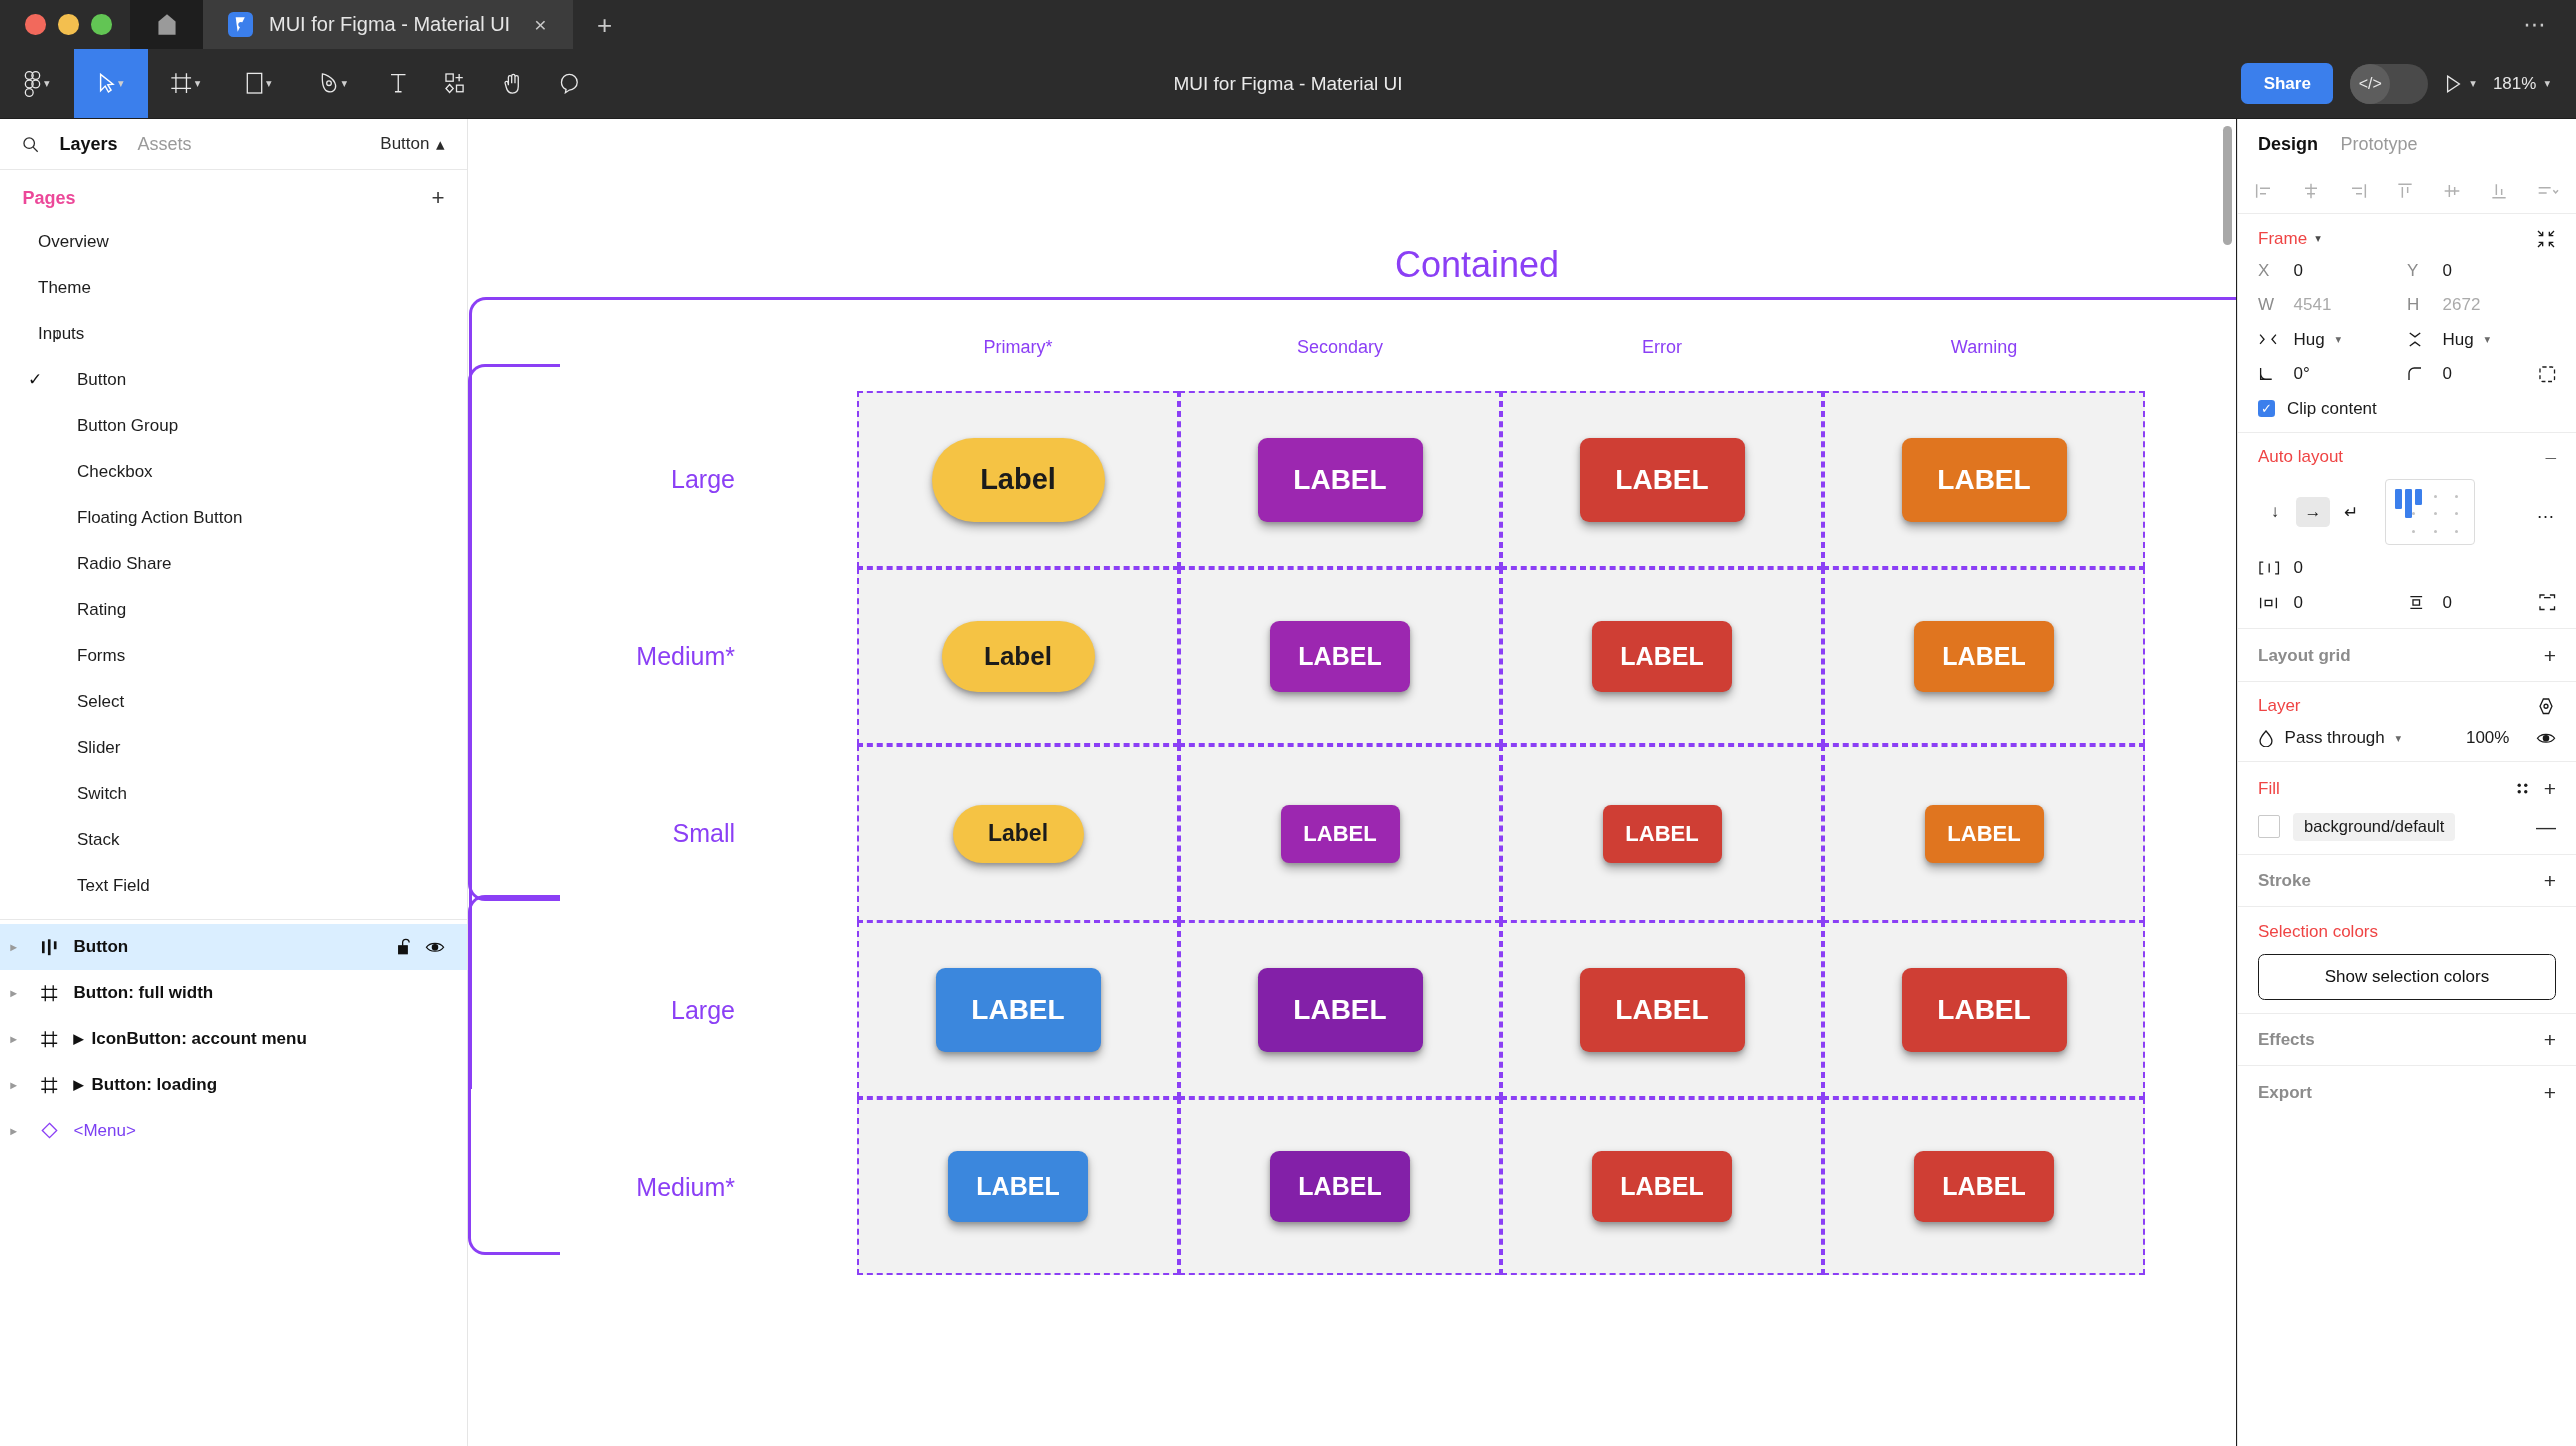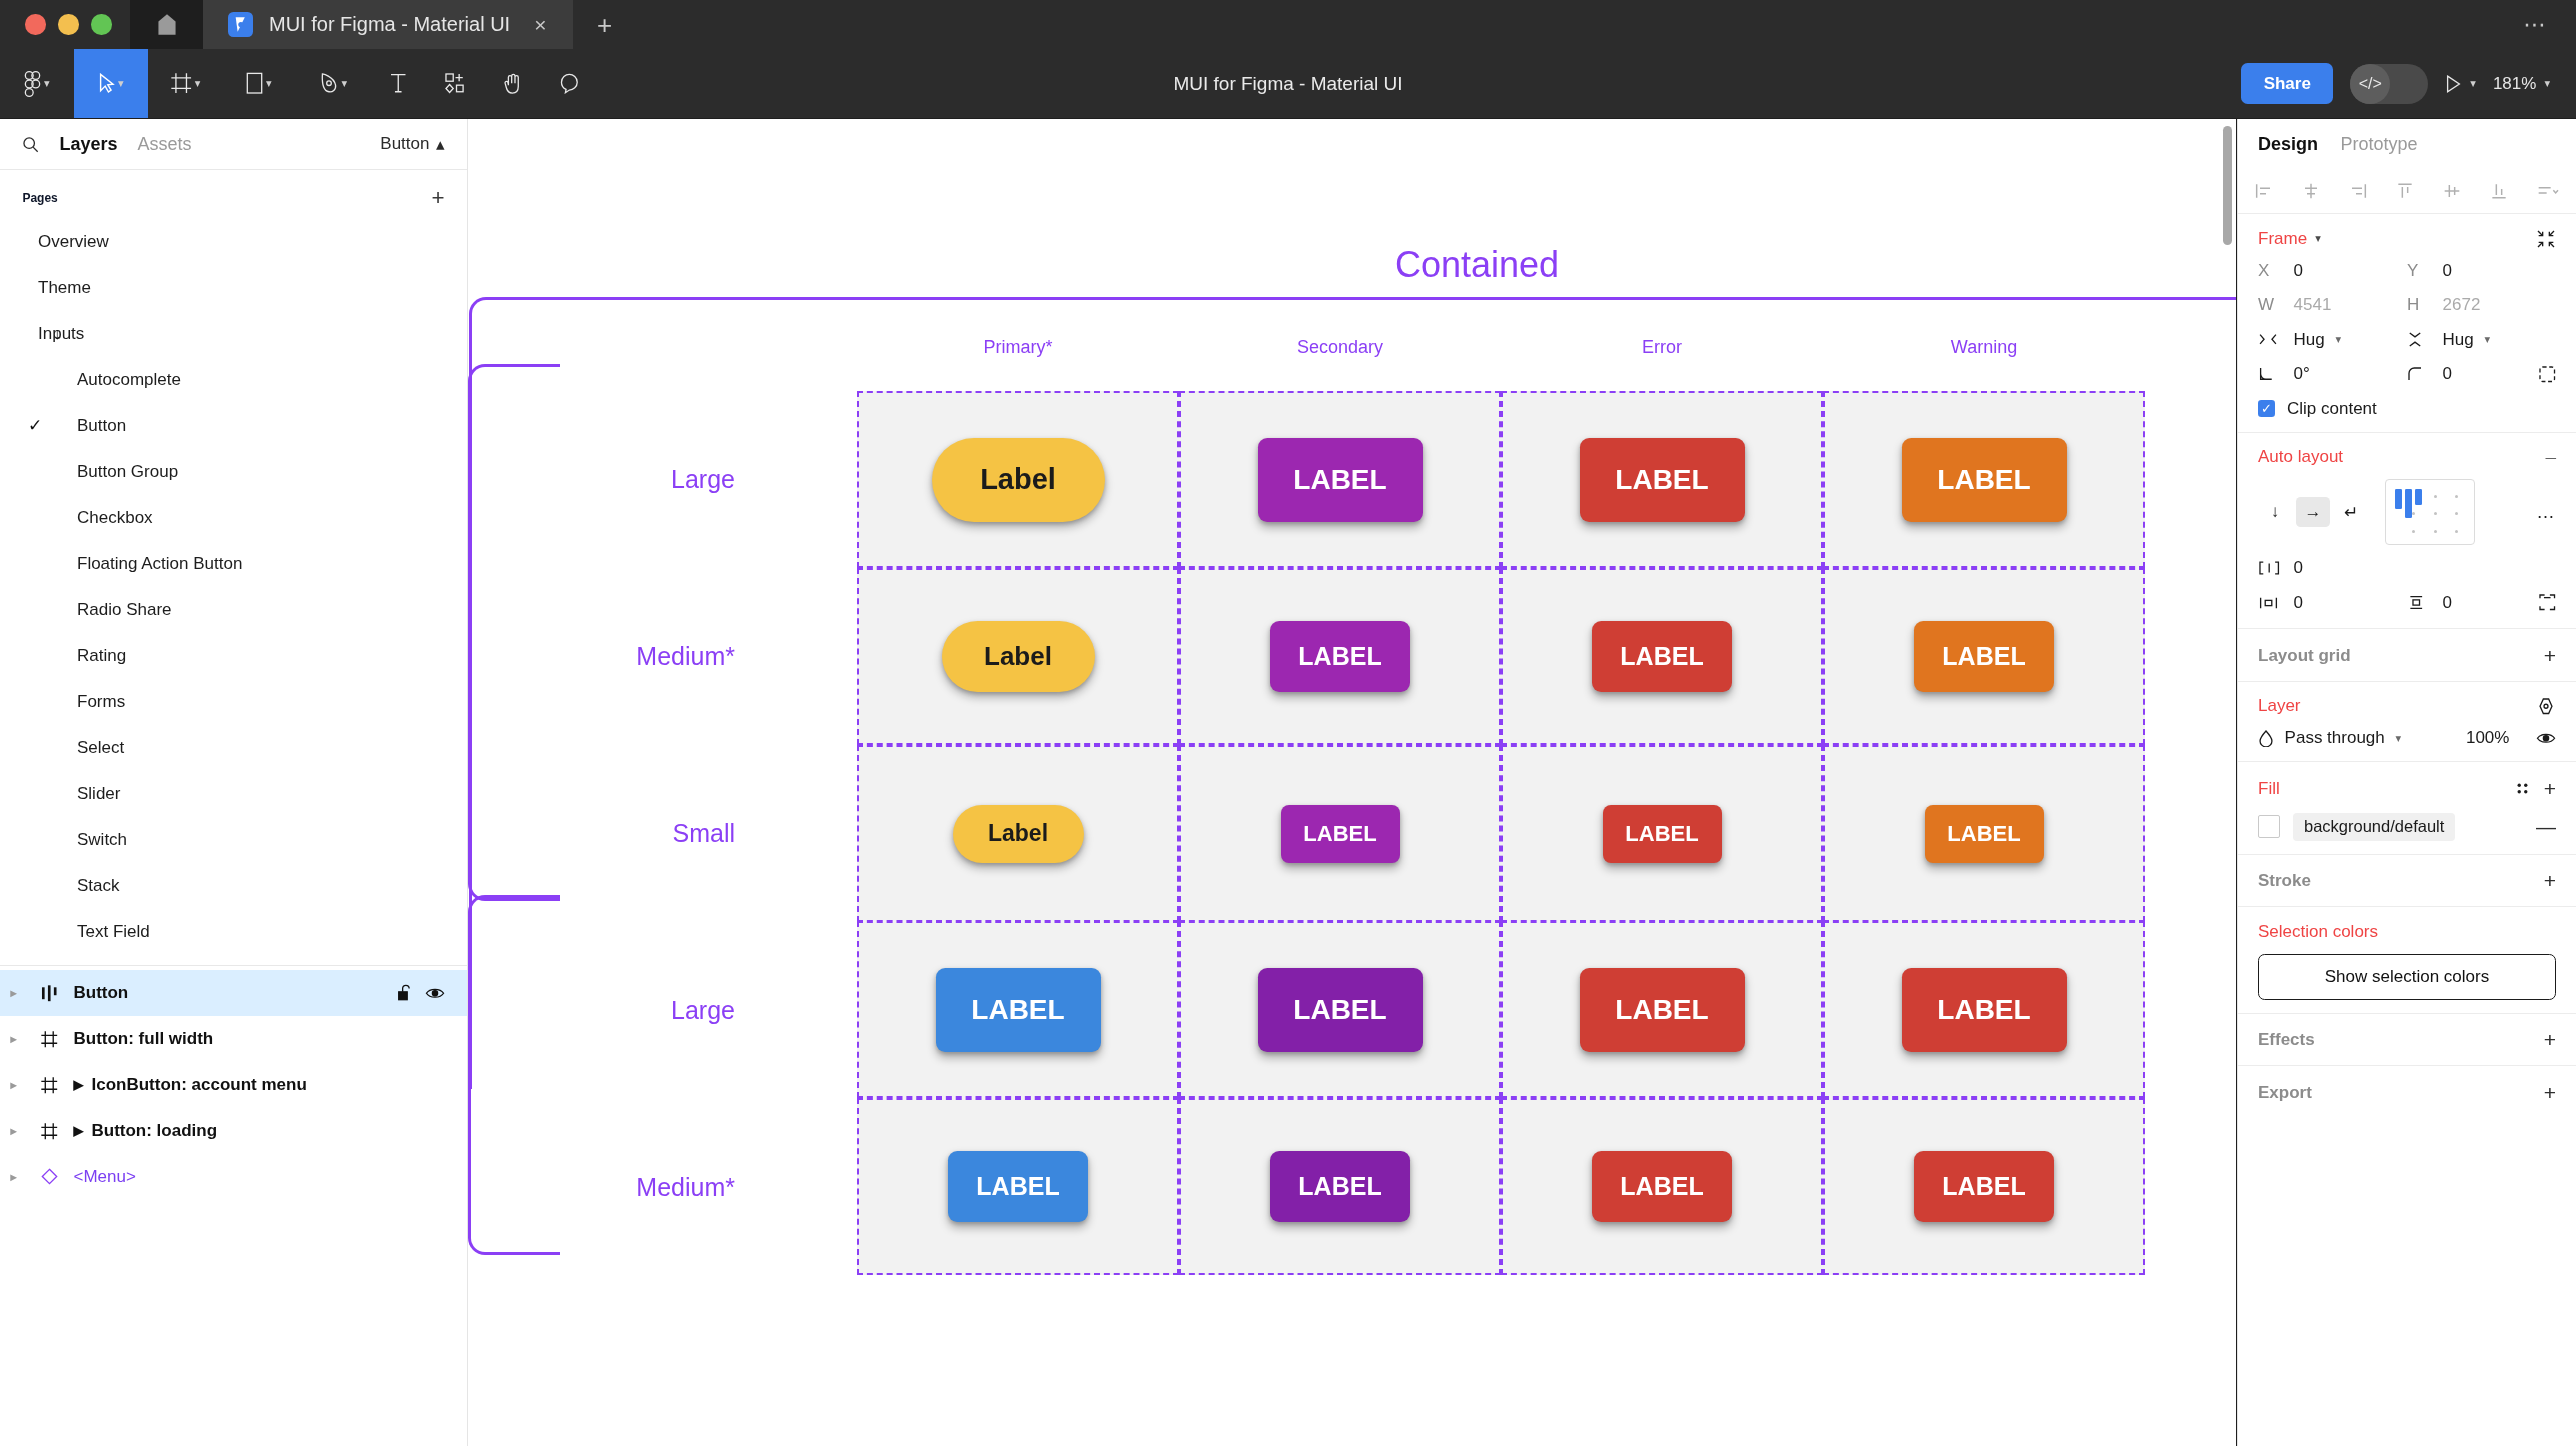--- a/index.html
+++ b/index.html
@@ -84,21 +84,21 @@
     height: 51px; display: flex; align-items: center; gap: 20px;
     padding: 0 22.4px; border-bottom: 0.7px solid #e8e8e8; position: relative;
   }
   .lp-tab { font-size: 18px; color: #9a9a9a; }
   .lp-tab.active { color: #111; font-weight: bold; }
   .lp-comp { margin-left: auto; font-size: 17px; color: #2b2b2b;
              display: flex; align-items: center; gap: 6.6px; }
   .pages-head {
     display: flex; align-items: center; padding: 17px 22.4px 9.2px 22.4px;
   }
-  .pages-title { font-size: 12px; font-weight: bold; color: #0f172a; }
+  .pages-title { font-size: 18px; font-weight: bold; color: #ec4899; }
   .pages-plus { margin-left: auto; font-size: 22.4px; color: #3a3a3a; line-height: 1; }
   .page-list { padding-bottom: 4px; }
   .page-item {
     height: 46px; display: flex; align-items: center;
     padding-left: 38px; font-size: 17px; color: #1d1d1d; position: relative; text-align: right;
   }
   .page-item.indent { padding-left: 77px; }
   .page-item .tick { position: absolute; left: 28px; font-size: 17px; color: #111; }
   .page-item .arrow { position: absolute; left: 53px; font-size: 16px; color: #111; }
   .divider { height: 0.7px; background: #e8e8e8; margin: 6.6px 0 0 0; }
@@ -354,23 +354,20 @@
           <span>Overview</span>
         </div>
         <div class="page-item">
           <span>Theme</span>
         </div>
         <div class="page-item">
           <span class="arrow">↓</span>
           <span>Inputs</span>
         </div>
         <div class="page-item indent">
-          <span>Autocomplete</span>
-        </div>
-        <div class="page-item indent">
           <span class="tick">✓</span>
           <span>Button</span>
         </div>
         <div class="page-item indent">
           <span>Button Group</span>
         </div>
         <div class="page-item indent">
           <span>Checkbox</span>
         </div>
         <div class="page-item indent">

